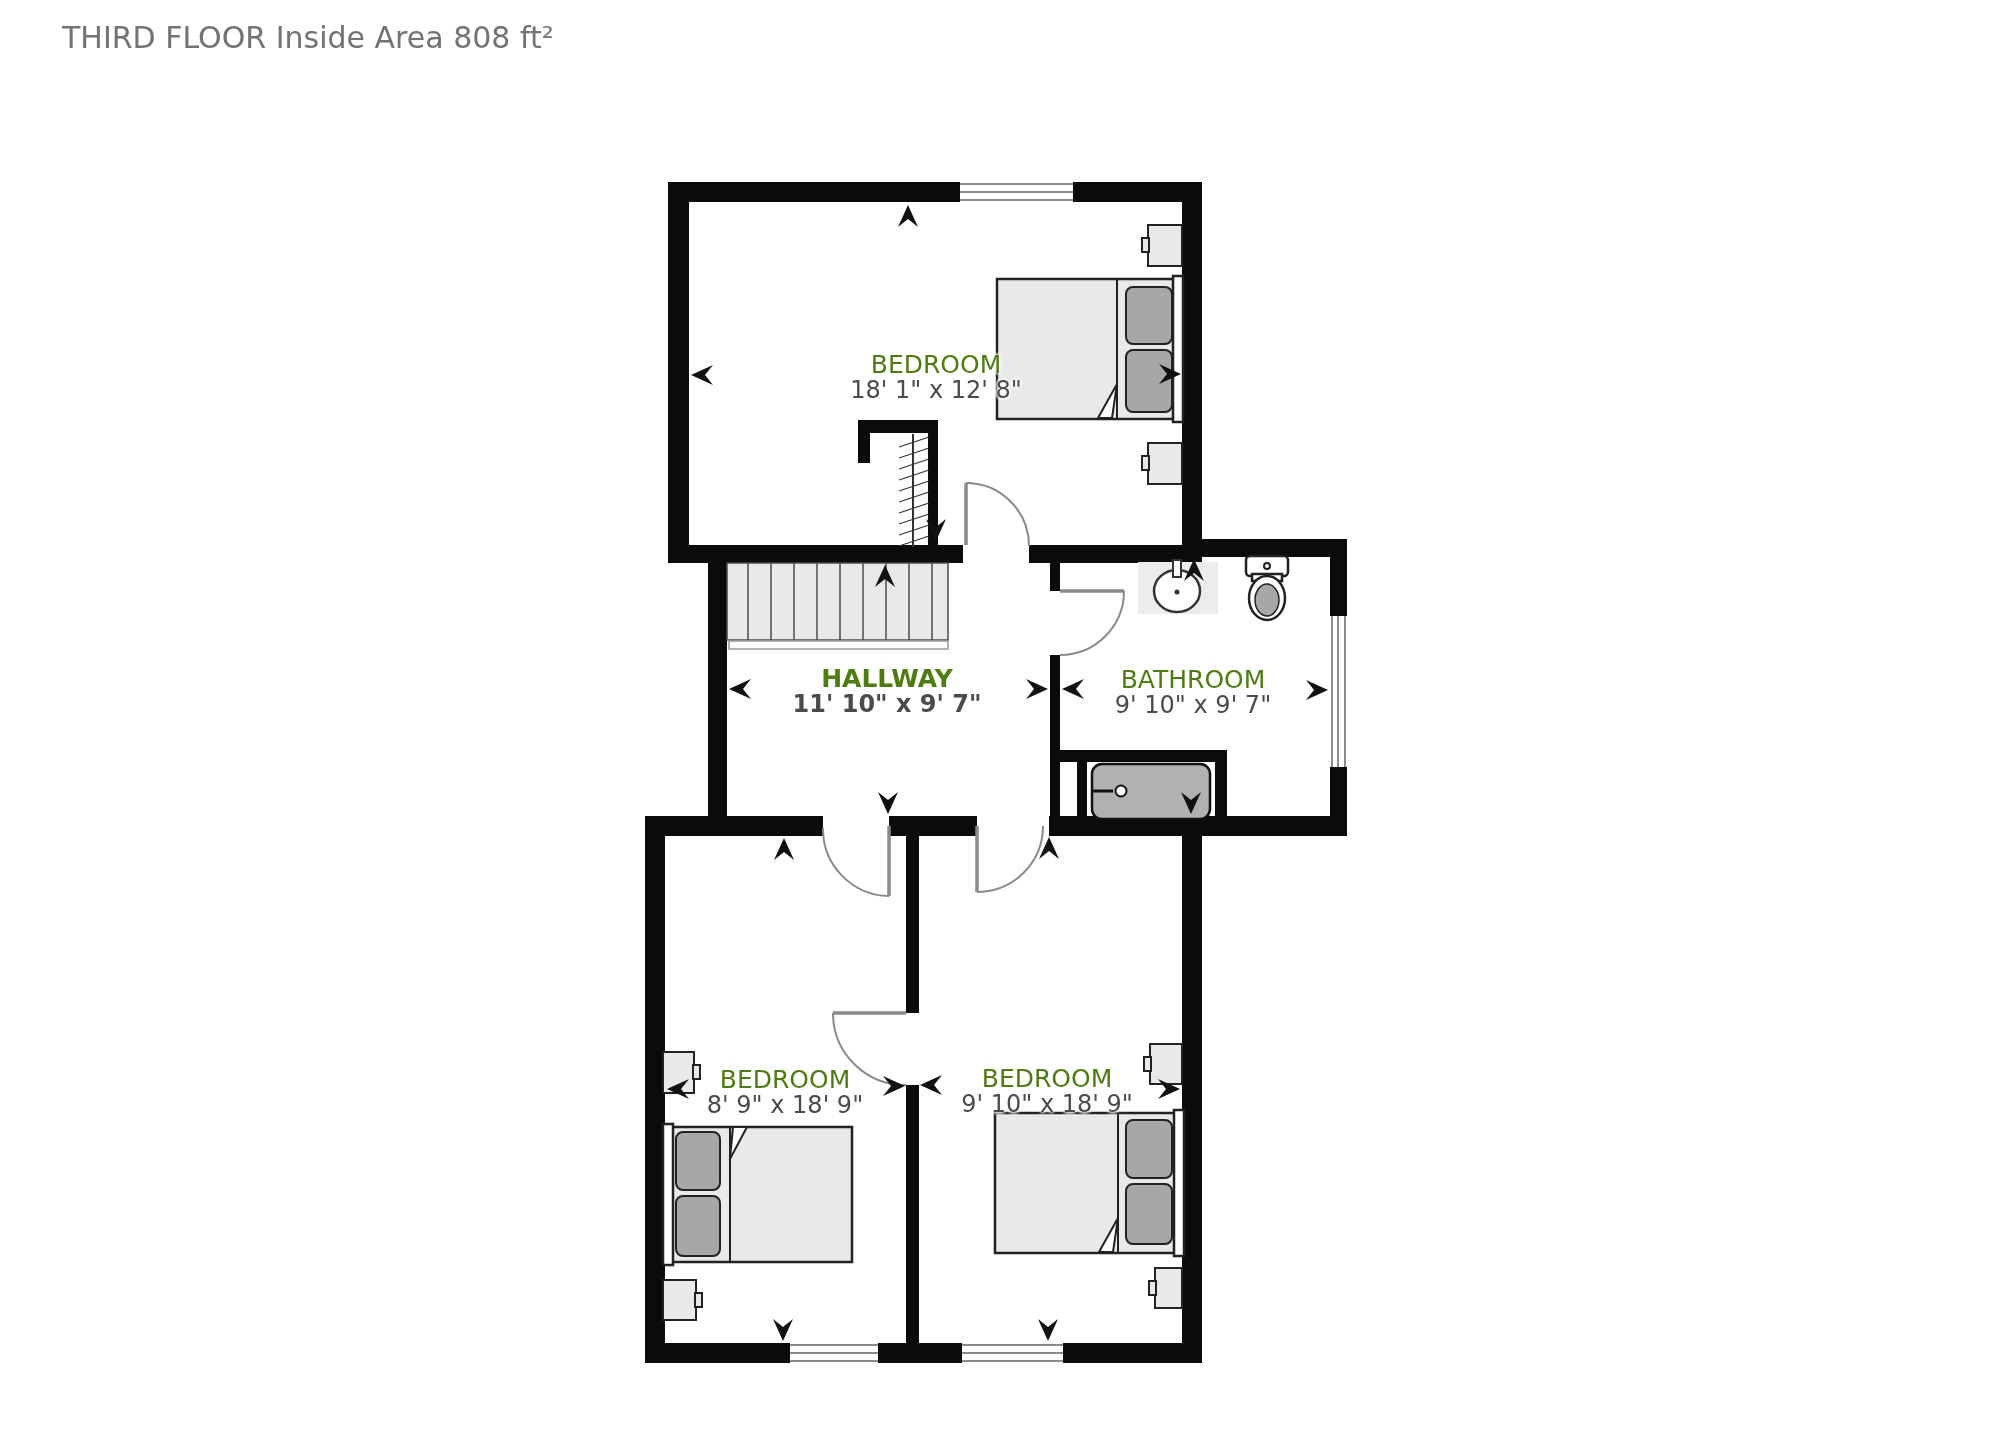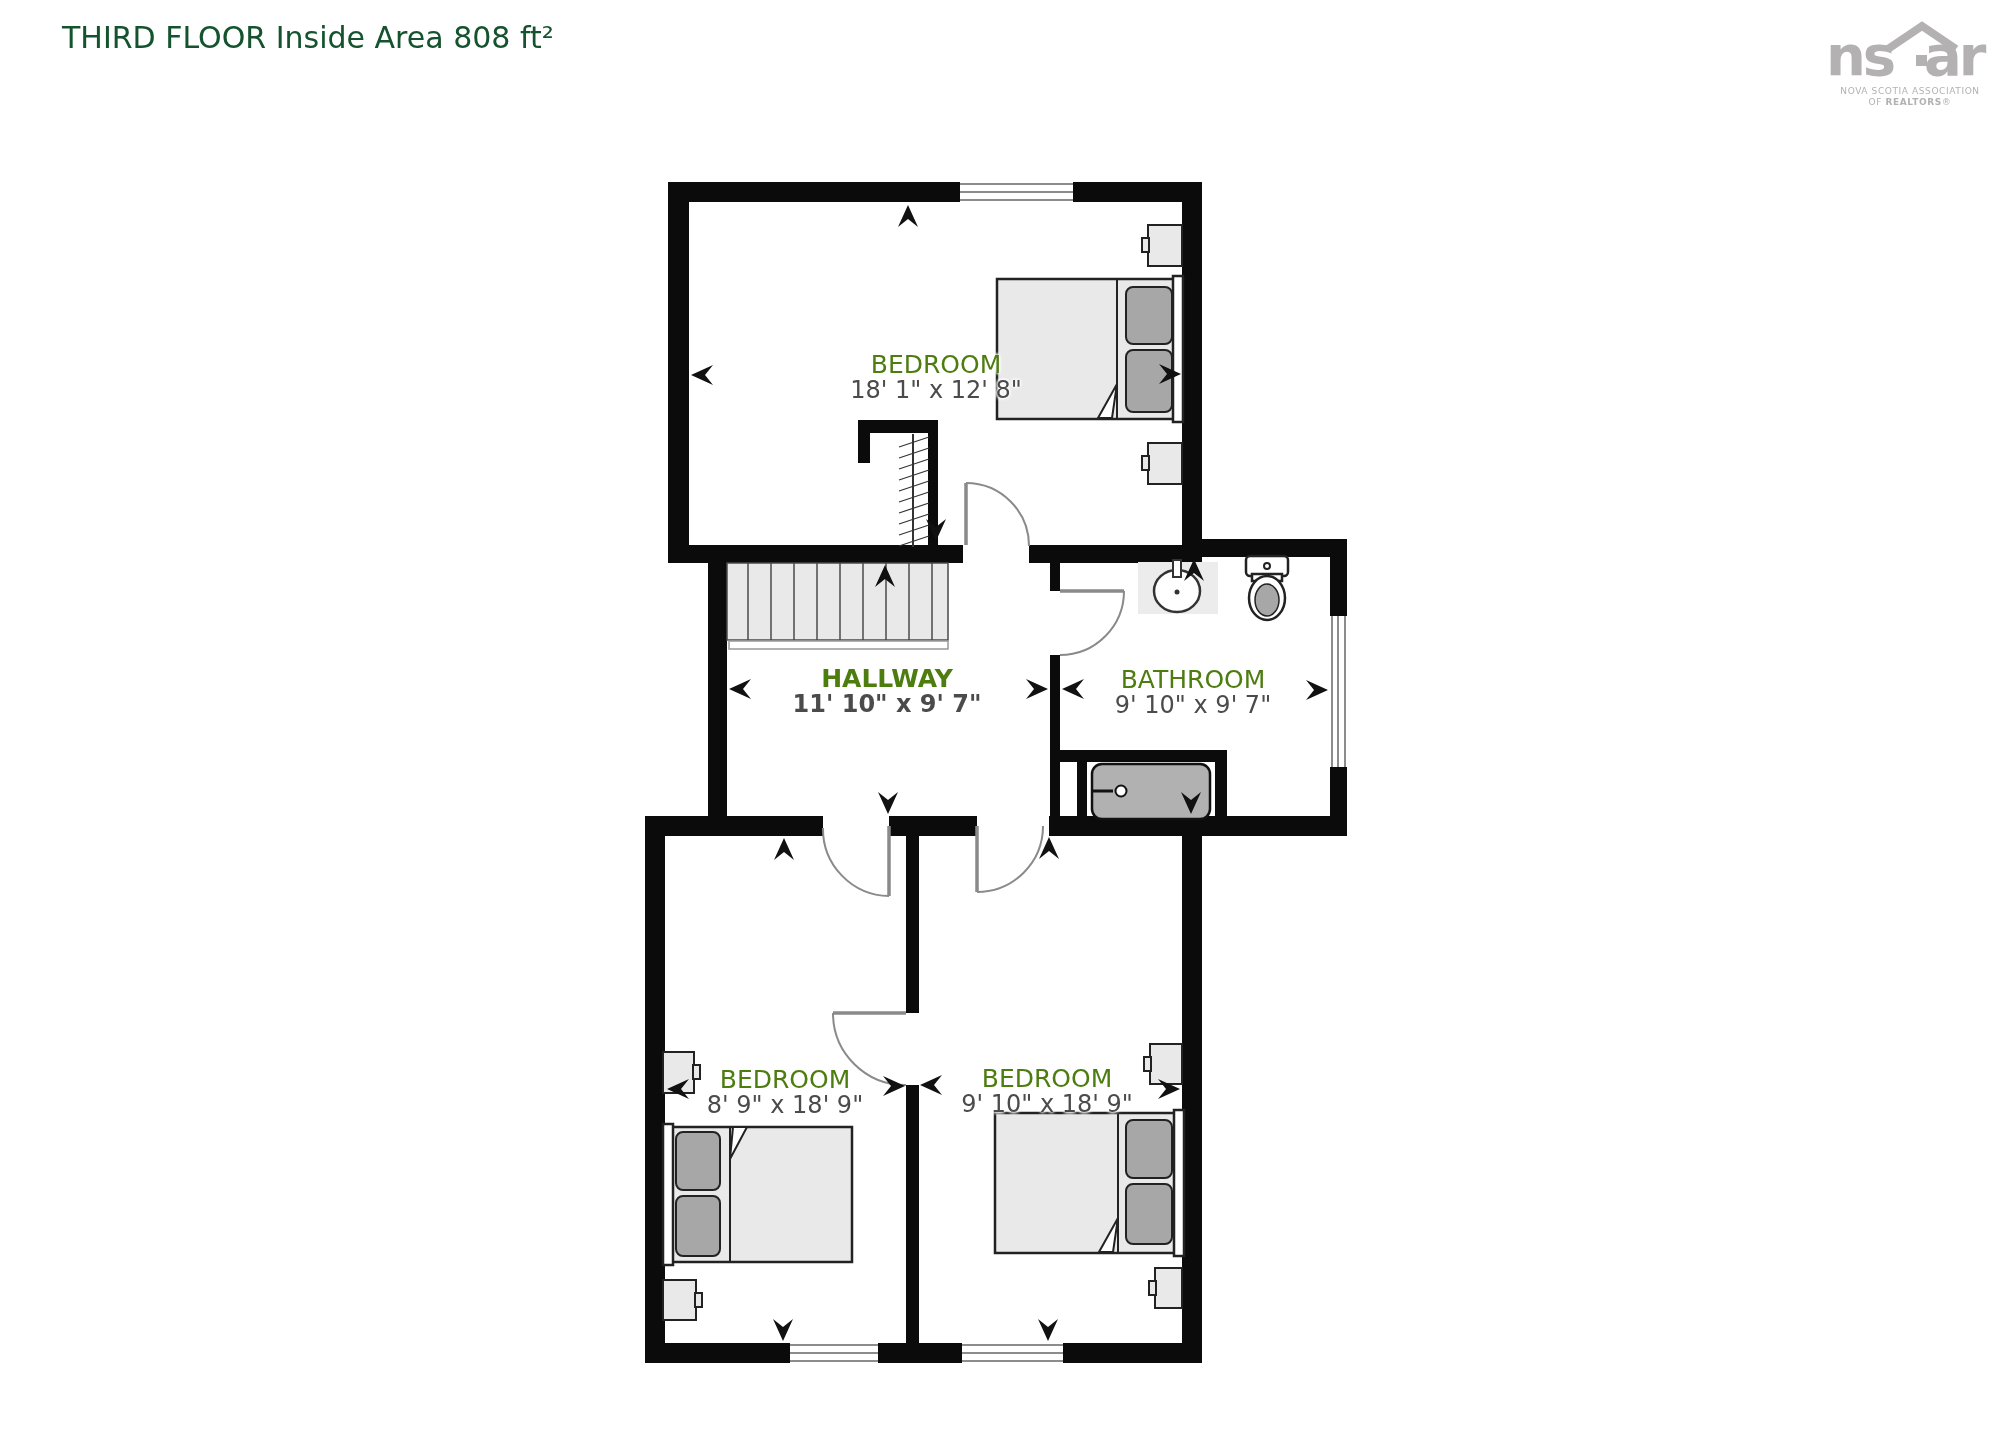--- a/index.html
+++ b/index.html
@@ -1,18 +1,18 @@
 <!DOCTYPE html>
 <html><head>
 <meta charset="utf-8">
 <style>
   html,body{margin:0;padding:0;background:#fff;}
   #page{position:relative;width:2000px;height:1451px;background:#fff;overflow:hidden;
         font-family:"DejaVu Sans",sans-serif;}
-  #plan-title{position:absolute;left:62px;top:20px;font-size:30px;color:#14532d;white-space:nowrap;}
+  #plan-title{position:absolute;left:62px;top:20px;font-size:30px;color:#737373;white-space:nowrap;}
   
   .room-label{position:absolute;transform:translateX(-50%);text-align:center;white-space:nowrap;
       text-shadow:0 0 3px #fff,0 0 3px #fff,0 0 4px #fff,0 0 4px #fff;}
   .room-name{font-size:25px;color:#4d7c0f;line-height:25px;}
   .room-dims{font-size:24px;color:#4b4b4b;line-height:26px;}
   
   #logo{position:absolute;left:1824px;top:18px;width:172px;text-align:center;color:#b3b1b1;}
   .logo-big{font-family:"DejaVu Sans",sans-serif;font-weight:bold;font-size:56px;fill:#b3b1b1;letter-spacing:-3px;}
   .logo-roof{stroke:#b3b1b1;stroke-width:8;fill:none;}
   .logo-chim{fill:#b3b1b1;}
@@ -38,30 +38,20 @@
   .fix-stroke{fill:#fff;stroke:#222;stroke-width:2.5;}
   .arrow{fill:#111;}
 </style>
 </head>
 <body>
 
 <div id="page">
 
   <div id="plan-title">THIRD FLOOR Inside Area 808 ft²</div>
 
-  <div id="logo">
-    <svg width="172" height="64" viewBox="0 0 172 64">
-      <text x="2" y="57" class="logo-big">ns</text>
-      <text x="100" y="57" class="logo-big">ar</text>
-      <path class="logo-roof" d="M64,31 L98,8 L132,31"></path>
-      <rect class="logo-chim" x="92" y="37" width="11" height="11"></rect>
-    </svg>
-    <div class="logo-sub">NOVA SCOTIA ASSOCIATION</div>
-    <div class="logo-sub2"><span>OF </span><span class="b">REALTORS</span><span>®</span></div>
-  </div>
 
   <svg width="2000" height="1451" viewBox="0 0 2000 1451" style="position:absolute;left:0;top:0;">
     <defs>
       <path id="arw" d="M-10,22 L0,0 L10,22 L0,14 Z"></path>
     </defs>
 
     <g>
 
       <rect class="wall" x="668" y="182" width="292" height="20"></rect>
       <rect class="wall" x="1073" y="182" width="129" height="20"></rect>

